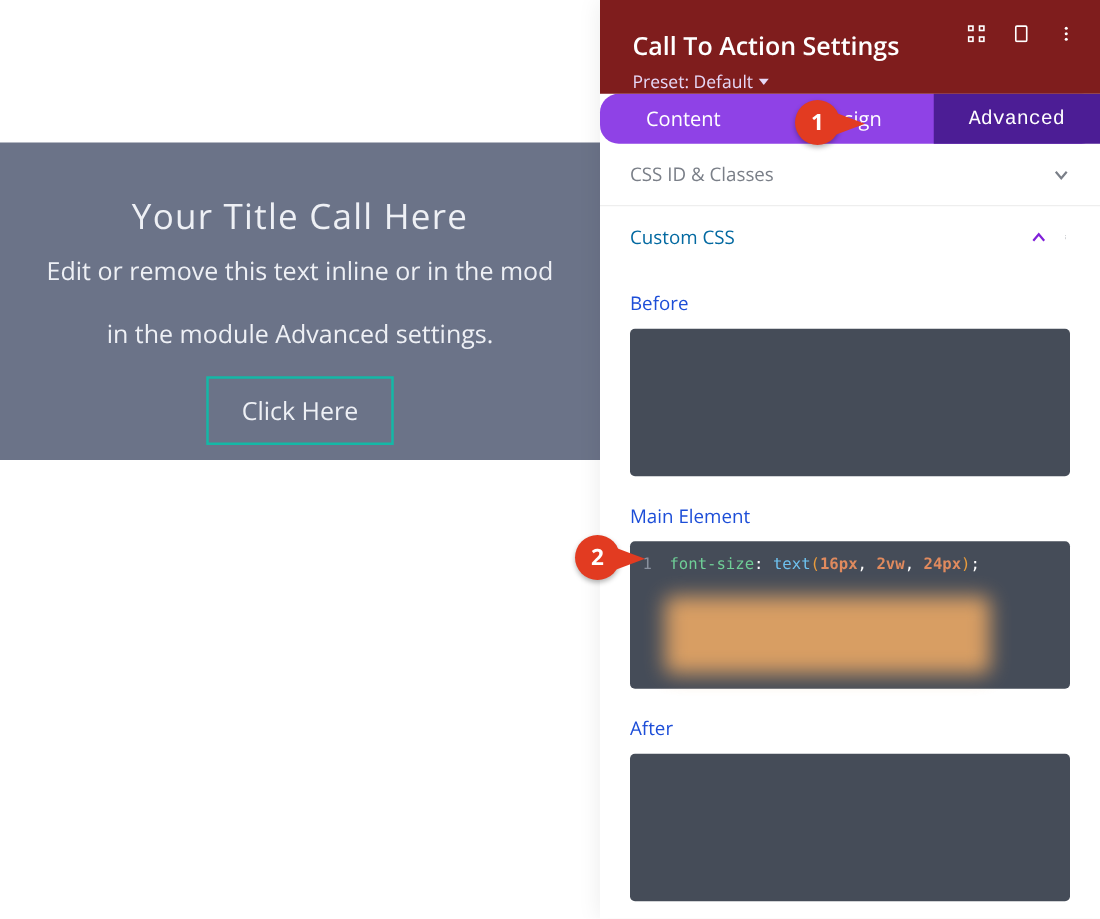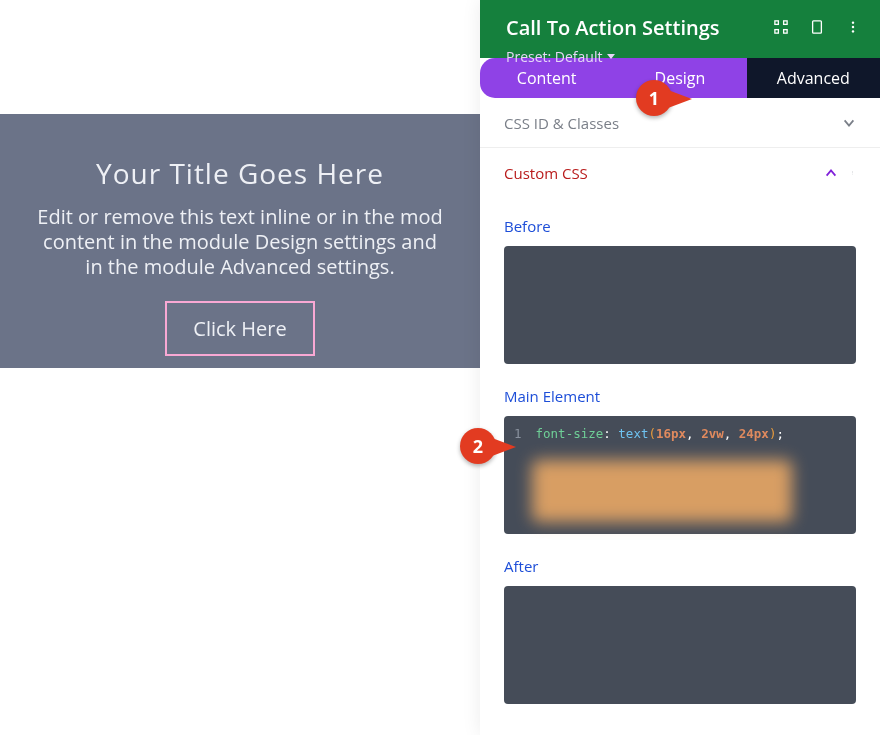--- a/index.html
+++ b/index.html
@@ -10,55 +10,55 @@
 
 
 .preview {
   position: absolute; left: 0; top: 114px; width: 480px; height: 254px;
   background: #6B7388; display: flex; flex-direction: column; align-items: center;
   padding-top: 40px; color: #eef0f5;
 }
 .preview .title { font-size: 28px; letter-spacing: 1px; font-weight: 400; margin-bottom: 12px; }
 .preview .desc  { font-size: 20px; text-align: center; line-height: 1.25; margin-bottom: 22px; width: 100%; }
 .preview .btn {
-  border: 2px solid #f9a8d4; color: #eef0f5; padding: 12px 26px; font-size: 20px;
+  border: 2px solid #14b8a6; color: #eef0f5; padding: 12px 26px; font-size: 20px;
   background: transparent; display: inline-block;
 }
 
 
 .panel {
   position: absolute; right: 0; top: 0; width: 400px; height: 735px;
   background: #fff; box-shadow: 0 0 18px rgba(0,0,0,.08);
 }
 .panel-header {
-  background: #15803d; color: #fff; height: 58px; padding: 14px 26px 0;
-  display: flex; flex-direction: column; justify-content: flex-start; position: relative;
+  background: #7f1d1d; color: #fff; height: 75px; padding: 14px 26px 0;
+  display: flex; flex-direction: column; justify-content: flex-end; position: relative;
 }
 .panel-title { font-size: 20px; font-weight: 600; }
 .panel-preset { font-size: 14px; margin-top: 6px; display: inline-flex; align-items: center; color: #e6d8f7; }
 .panel-preset .caret { display: inline-block; margin-left: 5px; width: 0; height: 0;
   border-left: 4px solid transparent; border-right: 4px solid transparent; border-top: 5px solid #e6d8f7; }
 .header-icons { position: absolute; right: 20px; top: 20px; display: flex; gap: 22px; }
 .header-icons .icon { width: 14px; height: 14px; color: #fff; }
 
 
 .tabs { display: flex; background: #8F42E6; height: 40px; border-radius: 15px; }
 .tab {
   flex: 1; color: #fff; font-size: 16px; display: flex; align-items: center; justify-content: center;
   cursor: pointer;
 }
-.tab.active { background: #0f172a; }
+.tab.active { background: #4c1d95; font-family: Liberation Mono, monospace; }
 
 
 .section-row {
   height: 50px; padding: 0 24px; display: flex; align-items: center; justify-content: space-between;
   border-bottom: 1px solid #eee;
 }
 .section-row .label { font-size: 15px; color: #7a7f88; }
-.section-row.open .label { color: #b91c1c; }
+.section-row.open .label { color: #0369a1; }
 .section-row .chev { width: 14px; height: 14px; color: #7a7f88; }
 .section-row.open .chev { color: #8021D9; }
 .section-row .row-right { display: flex; align-items: center; gap: 14px; }
 
 
 .fields { padding: 18px 24px 0; }
 .field-label { font-size: 15px; color: #1d4ed8; margin-bottom: 10px; }
 .code-box {
   width: 100%; height: 118px; background: #454C58; border-radius: 4px; margin-bottom: 22px;
 }
@@ -100,24 +100,24 @@
   border-top: 9px solid transparent; border-bottom: 9px solid transparent;
 }
 
 
 svg { display: block; }
 </style>
 </head>
 <body>
 
 <div class="preview">
-  <div class="title">Your Title Goes Here</div>
+  <div class="title">Your Title Call Here</div>
   <div class="desc">
     <span>Edit or remove this text inline or in the mod</span><br>
-    <span>content in the module Design settings and</span><br>
+    <br>
     <span>in the module Advanced settings.</span>
   </div>
   <div class="btn">Click Here</div>
 </div>
 
 <div class="panel">
   <div class="panel-header">
     <div class="panel-title">Call To Action Settings</div>
     <div class="panel-preset">
       <span>Preset: Default</span>

